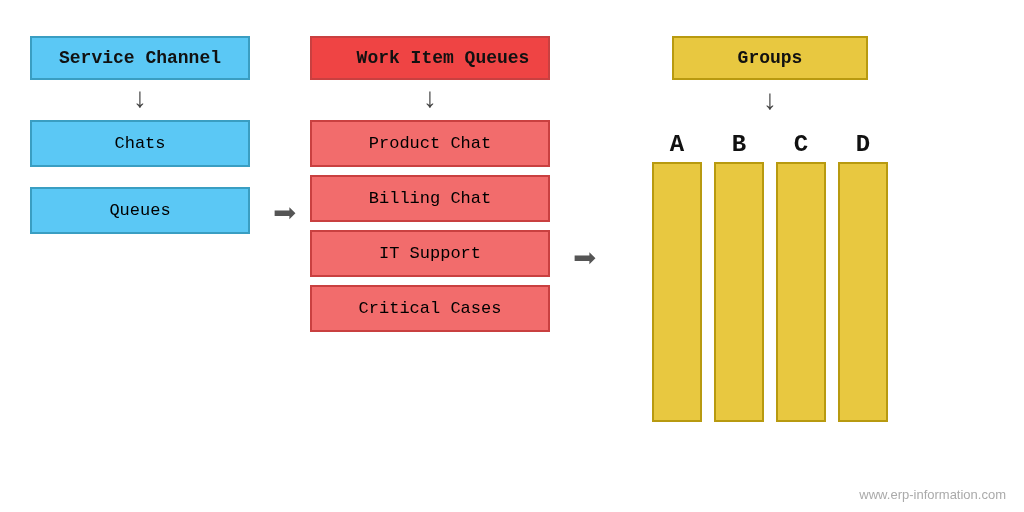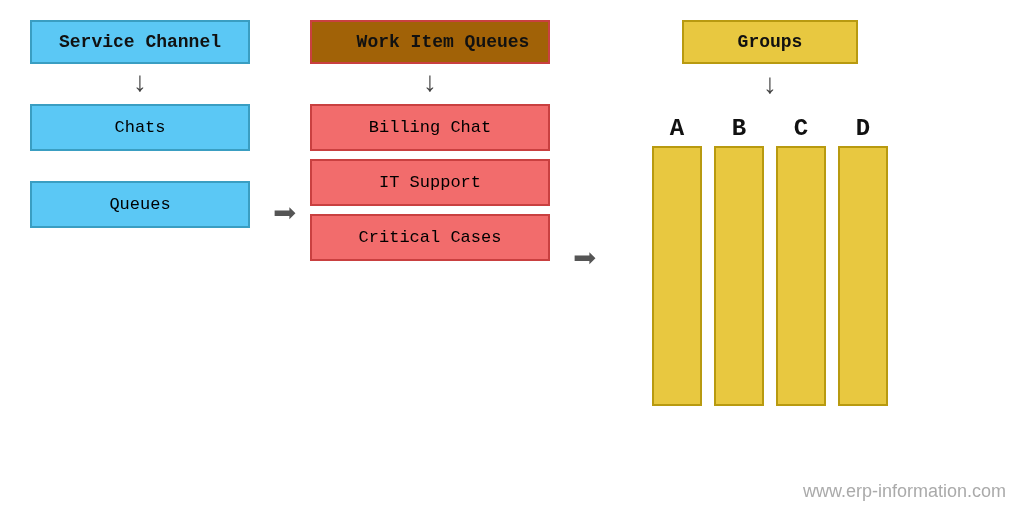--- a/index.html
+++ b/index.html
@@ -20,39 +20,40 @@
       padding: 20px 30px;
       gap: 0;
     }
 
     
     .column {
       display: flex;
       flex-direction: column;
       align-items: center;
       position: relative;
+      margin-top: 16px;
     }
 
     .col-service { width: 220px; margin-right: 10px; }
     .col-queues  { width: 240px; margin-right: 10px; }
     .col-groups  { width: 320px; }
 
     
     .header-box {
       padding: 10px 18px;
       font-size: 18px;
       font-weight: bold;
       text-align: center;
       border: 2px solid #555;
       width: 100%;
       margin-bottom: 6px;
     }
     .header-blue { background: #5bc8f5; color: #111; border-color: #3a9ec2; }
-    .header-red  { background: #a16207; color: #111; border-color: #c94040; padding-left: 44px; }
-    .header-yellow { background: #e8c840; color: #111; border-color: #b89a10; width: 176px; }
+    .header-red  { background: #ef4444; color: #111; border-color: #c94040; padding-left: 44px; }
+    .header-yellow { background: #e8c840; color: #111; border-color: #b89a10; width: 196px; }
 
     
     .item-box {
       padding: 12px 18px;
       font-size: 17px;
       text-align: center;
       border: 2px solid #555;
       width: 100%;
       margin-bottom: 8px;
     }
@@ -112,21 +113,21 @@
       font-size: 24px;
       font-weight: bold;
       color: #111;
     }
 
     
     .watermark {
       position: absolute;
       bottom: 10px;
       right: 18px;
-      font-size: 18px;
+      font-size: 13px;
       color: #aaa;
       font-family: Arial, sans-serif;
     }
 
     
     .groups-down-arrow {
       font-size: 28px;
       color: #444;
       margin-bottom: 4px;
     }
@@ -136,21 +137,21 @@
       display: flex;
       flex-direction: column;
       align-items: center;
     }
 
     .col-service-items {
       width: 100%;
       display: flex;
       flex-direction: column;
       align-items: center;
-      gap: 22px;
+      gap: 12px;
     }
   </style>
 </head>
 <body>
 
 <div class="diagram">
 
   <div class="column col-service">
     <div class="header-box header-blue">Service Channel</div>
     <div class="arrow-down">↓</div>
@@ -159,20 +160,21 @@
       <div class="item-box item-blue">Queues</div>
     </div>
   </div>
 
   <div class="h-arrow">➡</div>
 
   <div class="column col-queues">
     <div class="header-box header-red">Work Item Queues</div>
     <div class="arrow-down">↓</div>
     <div class="col-queues-items">
+      <div class="item-box item-red">Product Chat</div>
       <div class="item-box item-red">Billing Chat</div>
       <div class="item-box item-red">IT Support</div>
       <div class="item-box item-red">Critical Cases</div>
     </div>
   </div>
 
   <div class="h-arrow h-arrow-groups">➡</div>
 
   <div class="column col-groups">
     <div class="groups-header-row">

